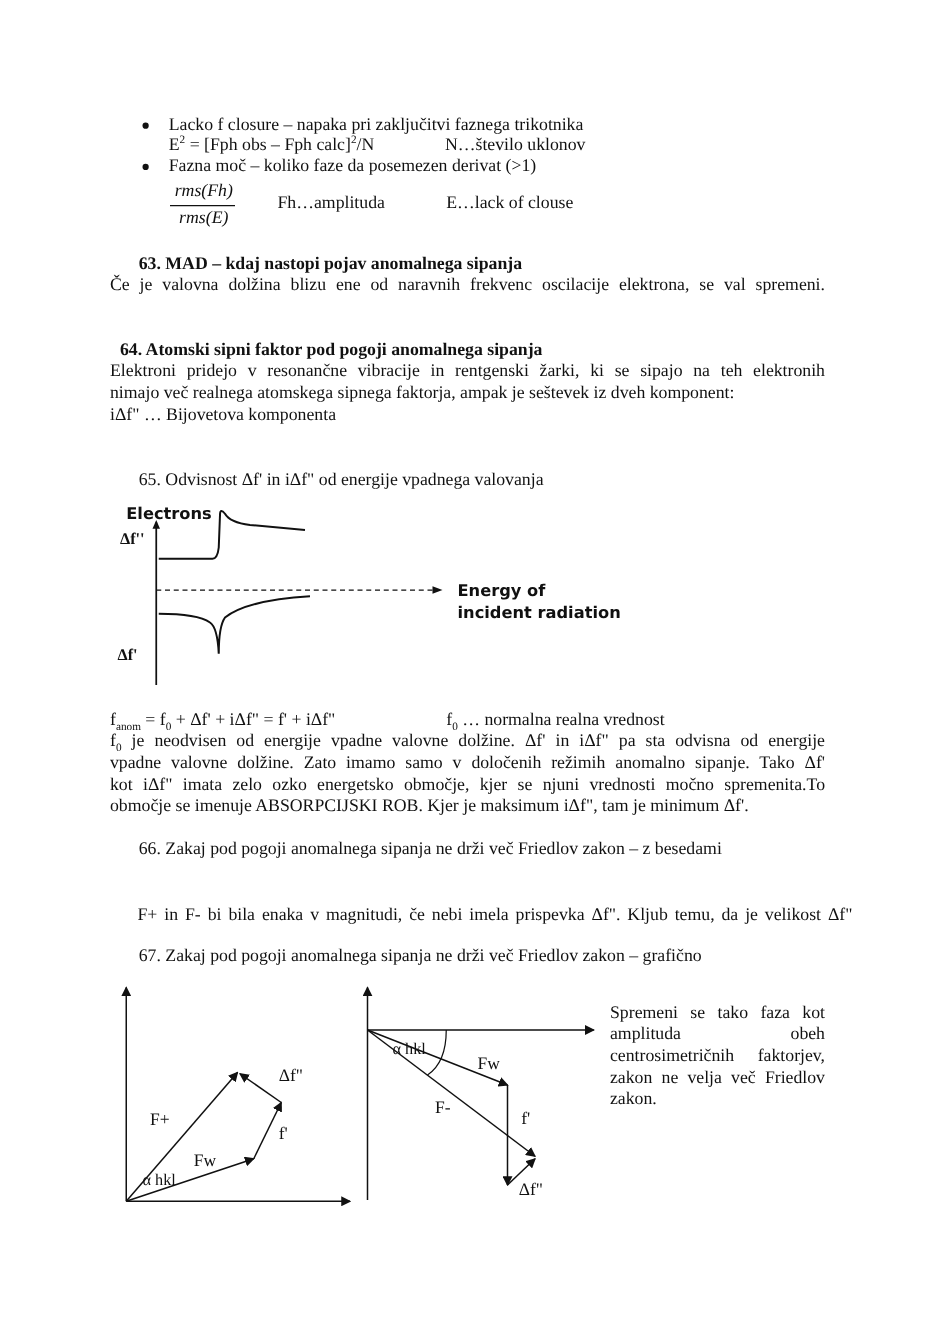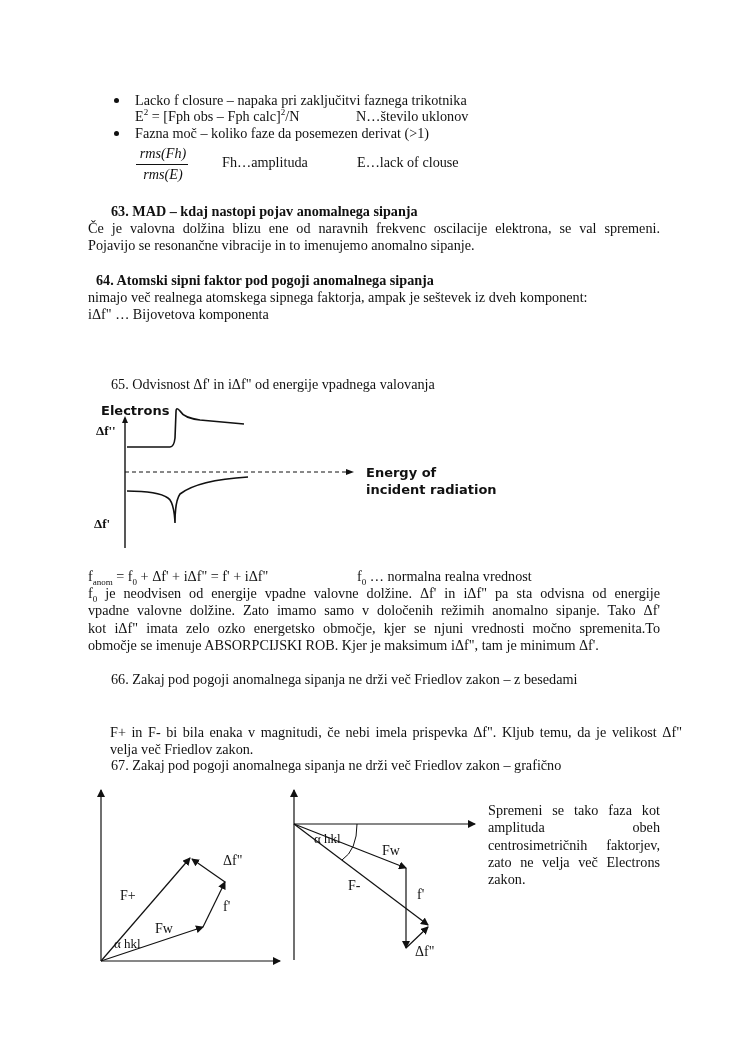--- a/index.html
+++ b/index.html
@@ -30,25 +30,25 @@
 <div class="abs" style="left:135px; top:125px;">Fazna moč – koliko faze da posemezen derivat (&gt;1)</div>
 <div class="frac abs" style="left:135px; top:145px; width:56px;">rms(Fh)</div>
 <div class="fracline" style="left:136px; top:164px; width:52px;"></div>
 <div class="frac abs" style="left:135px; top:166px; width:56px;">rms(E)</div>
 <div class="abs" style="left:222px; top:154px;">Fh…amplituda</div>
 <div class="abs" style="left:357px; top:154px;">E…lack of clouse</div>
 
 <div class="abs" style="left:111px; top:203px;font-weight:bold;">63. MAD – kdaj nastopi pojav anomalnega sipanja</div>
 <div class="just" style="top:220px;">
   <span class="line">Če je valovna dolžina blizu ene od naravnih frekvenc oscilacije elektrona, se val spremeni.</span>
-  <span class="last">Pojavijo se resonančne vibracije in to imenujemo anomalno sipanje.</span>
 </div>
 
 <div class="abs" style="left:96px; top:272px;font-weight:bold;">64. Atomski sipni faktor pod pogoji anomalnega sipanja</div>
 <div class="just" style="top:289px;">
+  <span class="line">Elektroni pridejo v resonančne vibracije in rentgenski žarki, ki se sipajo na teh elektronih</span>
   <span class="last">nimajo več realnega atomskega sipnega faktorja, ampak je seštevek iz dveh komponent:</span>
   <span class="last">iΔf" … Bijovetova komponenta</span>
 </div>
 
 <div class="abs" style="left:111px; top:376px;">65. Odvisnost Δf' in iΔf" od energije vpadnega valovanja</div>
 
 <svg width="420" height="150" style="position:absolute; left:88px; top:398px;" viewBox="0 0 420 150">
   <text class="sans" x="13" y="17" font-family="DejaVu Sans, sans-serif" font-size="13" font-weight="bold" fill="#111">Electrons</text>
 
   <line x1="37" y1="20" x2="37" y2="150" stroke="#111" stroke-width="1.4"></line>
@@ -75,29 +75,28 @@
 <div class="just" style="top:585px;">
   <span class="line"><span>f</span><sub>0</sub><span> je neodvisen od energije vpadne valovne dolžine. Δf' in iΔf" pa sta odvisna od energije</span></span>
   <span class="line">vpadne valovne dolžine. Zato imamo samo v določenih režimih anomalno sipanje. Tako Δf'</span>
   <span class="line">kot iΔf" imata zelo ozko energetsko območje, kjer se njuni vrednosti močno spremenita.To</span>
   <span class="last">območje se imenuje ABSORPCIJSKI ROB. Kjer je maksimum iΔf", tam je minimum Δf'.</span>
 </div>
 
 <div class="abs" style="left:111px; top:671px;">66. Zakaj pod pogoji anomalnega sipanja ne drži več Friedlov zakon – z besedami</div>
 <div class="just" style="top:724px;margin-left:22px;">
   <span class="line">F+ in F- bi bila enaka v magnitudi, če nebi imela prispevka Δf". Kljub temu, da je velikost Δf"</span>
-  <span class="last">velja več Friedlov zakon.</span>
 </div>
 
 <div class="abs" style="left:111px; top:757px;">67. Zakaj pod pogoji anomalnega sipanja ne drži več Friedlov zakon – grafično</div>
 <div style="position:absolute; left:488px; top:802px; width:172px; line-height:17.3px; text-align:justify;">
   <span class="line" style="display:block; text-align-last:justify;">Spremeni se tako faza kot</span>
   <span class="line" style="display:block; text-align-last:justify;">amplituda obeh</span>
   <span class="line" style="display:block; text-align-last:justify;">centrosimetričnih faktorjev,</span>
-  <span class="line" style="display:block; text-align-last:justify;">zato ne velja več Electrons</span>
+  <span class="line" style="display:block; text-align-last:justify;">zakon ne velja več Friedlov</span>
   <span style="display:block;">zakon.</span>
 </div>
 
 <svg width="200" height="190" style="position:absolute; left:85px; top:780px;" viewBox="0 0 200 190">
   <defs>
     <marker id="ah" markerWidth="8" markerHeight="8" refX="7" refY="4" orient="auto" markerUnits="userSpaceOnUse">
       <path d="M0,0 L8,4 L0,8 Z" fill="#111"></path>
     </marker>
   </defs>
   <line x1="16" y1="181" x2="16" y2="10" stroke="#111" stroke-width="1.2" marker-end="url(#ah)"></line>

